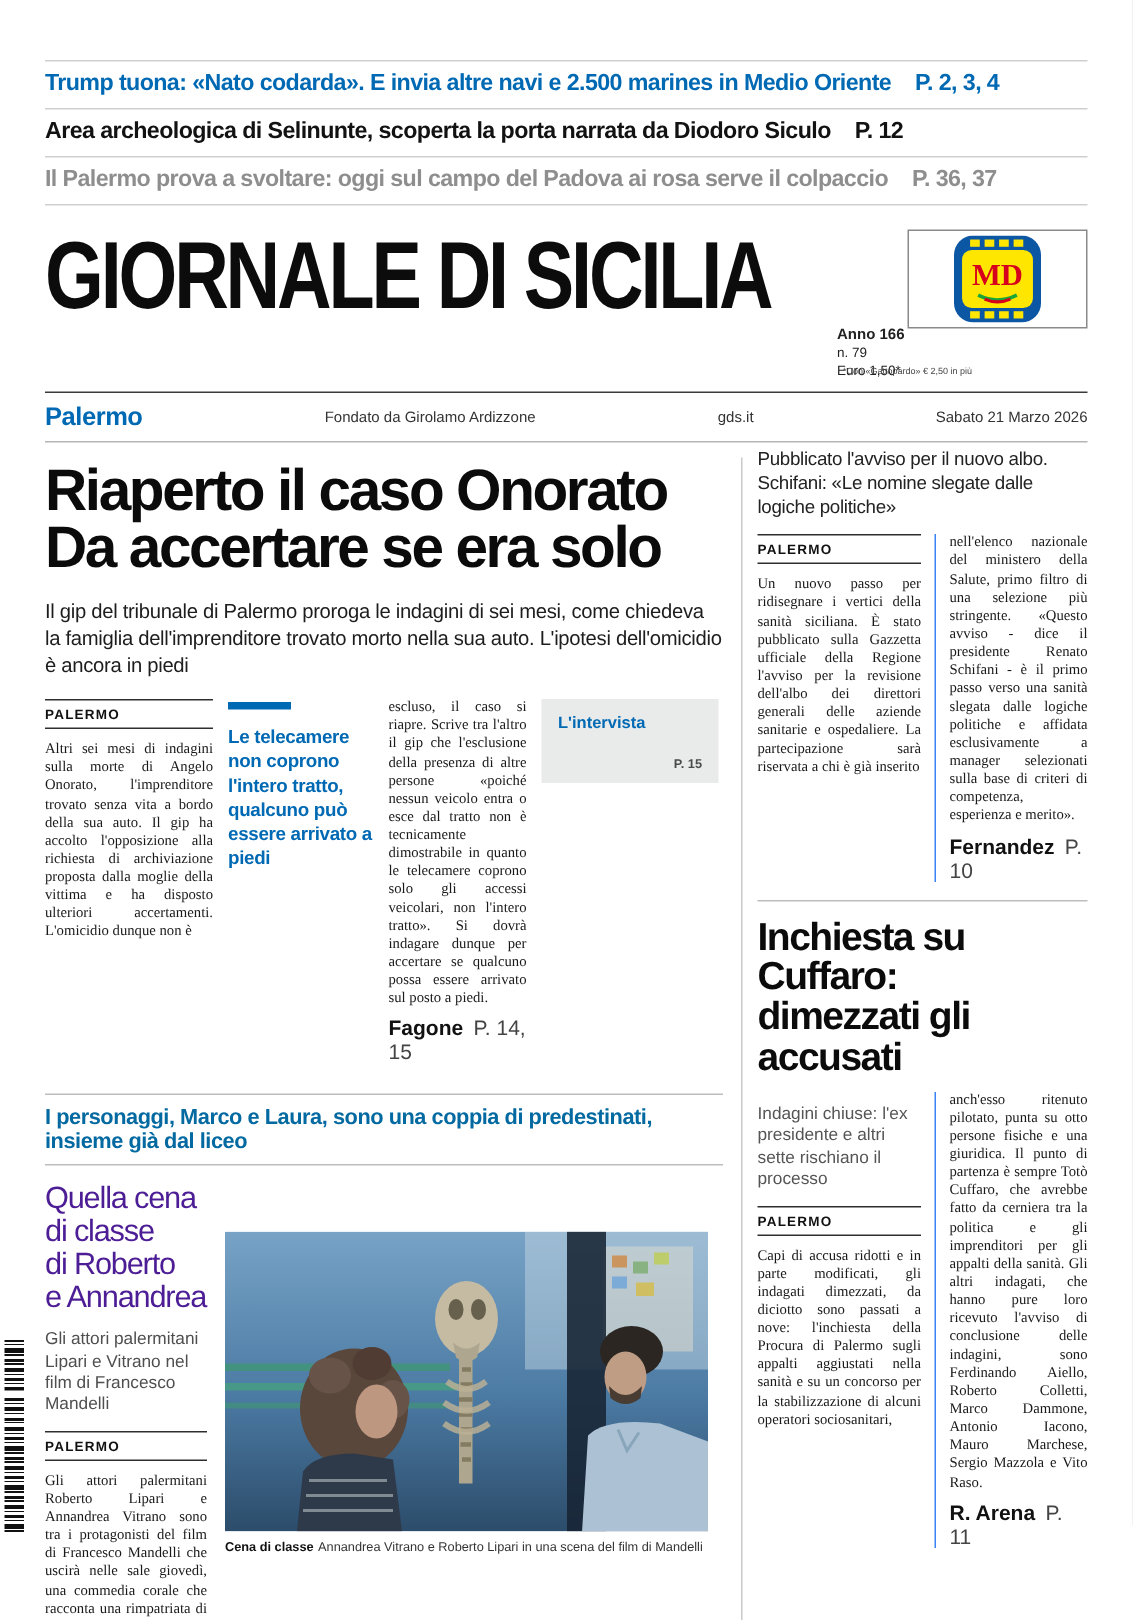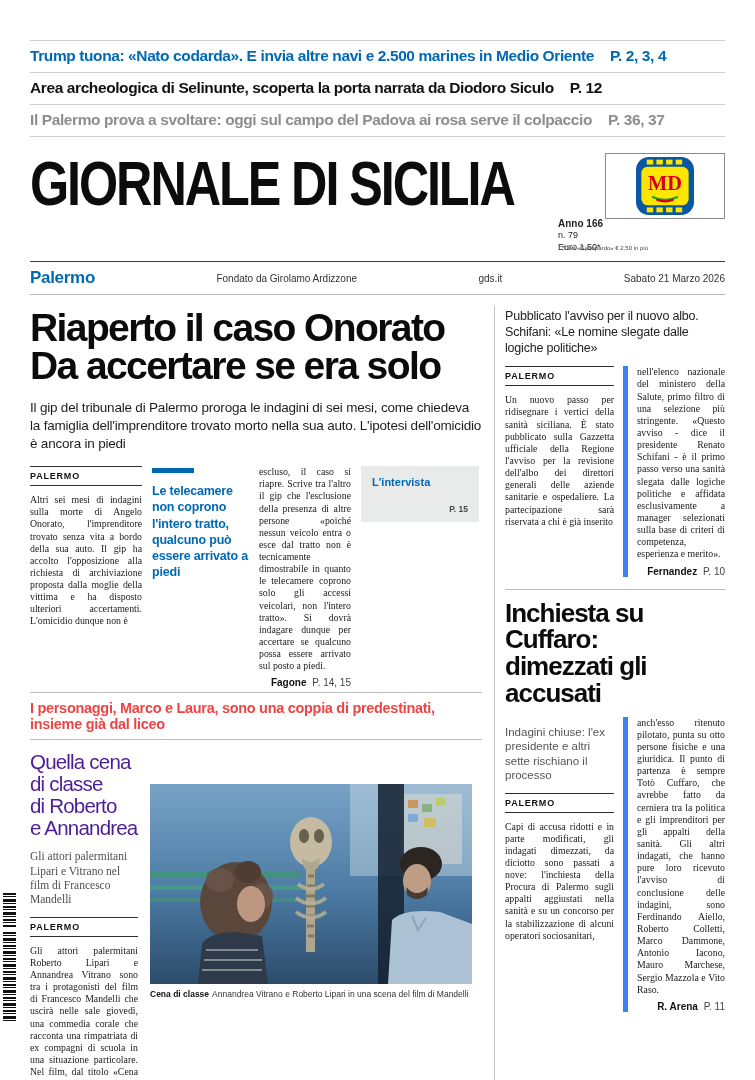--- a/index.html
+++ b/index.html
@@ -62,52 +62,52 @@
   .lead-stand { font-size:13.5px; line-height:1.3; margin-top:14px; color:#1d1d1d; letter-spacing:-0.2px; }
   .lead-cols { display:flex; gap:10px; margin-top:14px; }
   .lc1 { width:112px; } .lc2 { width:97px; } .lc3 { width:92px; } .lc4 { width:118px; }
 
   .kicker {
     font-weight:bold; font-size:9px; letter-spacing:0.8px; color:#111;
     border-top:1px solid #2e2e2e; border-bottom:1px solid #2e2e2e;
     padding:4px 0; margin-bottom:8px;
   }
   .serif { font-family:"Liberation Serif", serif; font-size:9.8px; line-height:1.24; text-align:justify; color:#191919; }
-  .byline { margin-top:5px; text-align:right; font-size:10px; color:#444; }
+  .byline { margin-top:5px; font-size:14px; color:#444; }
   .byl-name { font-weight:bold; color:#111; }
   .byl-page { margin-left:3px; }
 
   .qbar { width:42px; height:5px; background:#0069b4; margin:2px 0 10px; }
   .qtext { font-weight:bold; font-size:12.5px; line-height:1.3; color:#0069b4; letter-spacing:-0.2px; }
 
   .int-box { background:#e9eaea; padding:10px 11px 8px; }
   .int-label { font-weight:bold; font-size:11px; color:#0069b4; margin-bottom:8px; }
   .int-quote { font-size:15.5px; line-height:1.22; color:#37454e; letter-spacing:-0.2px; }
   .int-page { text-align:right; font-weight:bold; font-size:8.5px; color:#4a4a4a; margin-top:16px; }
 
   .strip {
-    margin-top:4px; border-top:1px solid #bdbdbd; border-bottom:1px solid #bdbdbd;
-    padding:7px 0; font-weight:bold; font-size:14.5px; color:#ef4444; letter-spacing:-0.3px;
+    margin-top:20px; border-top:1px solid #bdbdbd; border-bottom:1px solid #bdbdbd;
+    padding:7px 0; font-weight:bold; font-size:14.5px; color:#0369a1; letter-spacing:-0.3px;
   }
 
   .cena-row { display:flex; gap:12px; margin-top:10px; }
   .cena-left { width:108px; }
   .cena-hl { font-weight:normal; font-size:20.5px; line-height:1.07; letter-spacing:-0.8px; color:#4c1d95; margin-top:1px; }
-  .cena-stand { font-size:11.5px; line-height:1.25; color:#4f4f4f; margin:10px 0;font-family:Liberation Serif, serif; }
+  .cena-stand { font-size:11.5px; line-height:1.25; color:#4f4f4f; margin:10px 0; }
   .cena-photo-wrap { flex:1; margin-top:34px; }
   .photo { height:200px; overflow:hidden; position:relative; }
   .photo svg { display:block; }
   .caption { font-size:8.5px; color:#333; padding-top:5px; }
   .cap-label { font-weight:bold; color:#111; margin-right:3px; }
 
   .r-hl { font-weight:bold; font-size:26px; line-height:1.03; letter-spacing:-1px; margin-top:10px; color:#0b0b0b; }
-  .r-stand { font-size:12.5px; line-height:1.26; color:#222; margin-top:10px; letter-spacing:-0.2px; }
+  .r-stand { font-size:12.5px; line-height:1.26; color:#222; letter-spacing:-0.2px; }
   .twocol { display:flex; margin-top:10px; }
   .twocol .ca { width:118px; padding-right:9px; }
-  .twocol .cb { flex:1; border-left:5px solid #3b82f6; padding-left:9px; }
+  .twocol .cb { flex:1; border-left:1px solid #3b82f6; padding-left:9px; }
   .sec-rule { border-top:1px solid #bdbdbd; margin-top:12px; }
   .cuf-stand { font-size:11.5px; line-height:1.26; color:#555; margin:8px 0 10px; }
 
   
   .barcode { position:absolute; left:3px; top:893px; width:13px; }
   .bc {
     background:repeating-linear-gradient(to bottom,#111 0 2px,#fff 2px 3px,#111 3px 4px,#fff 4px 6px,#111 6px 9px,#fff 9px 10px,#111 10px 11px,#fff 11px 13px);
   }
   .bc1 { height:34px; margin-bottom:5px; }
   .bc2 { height:90px; }

